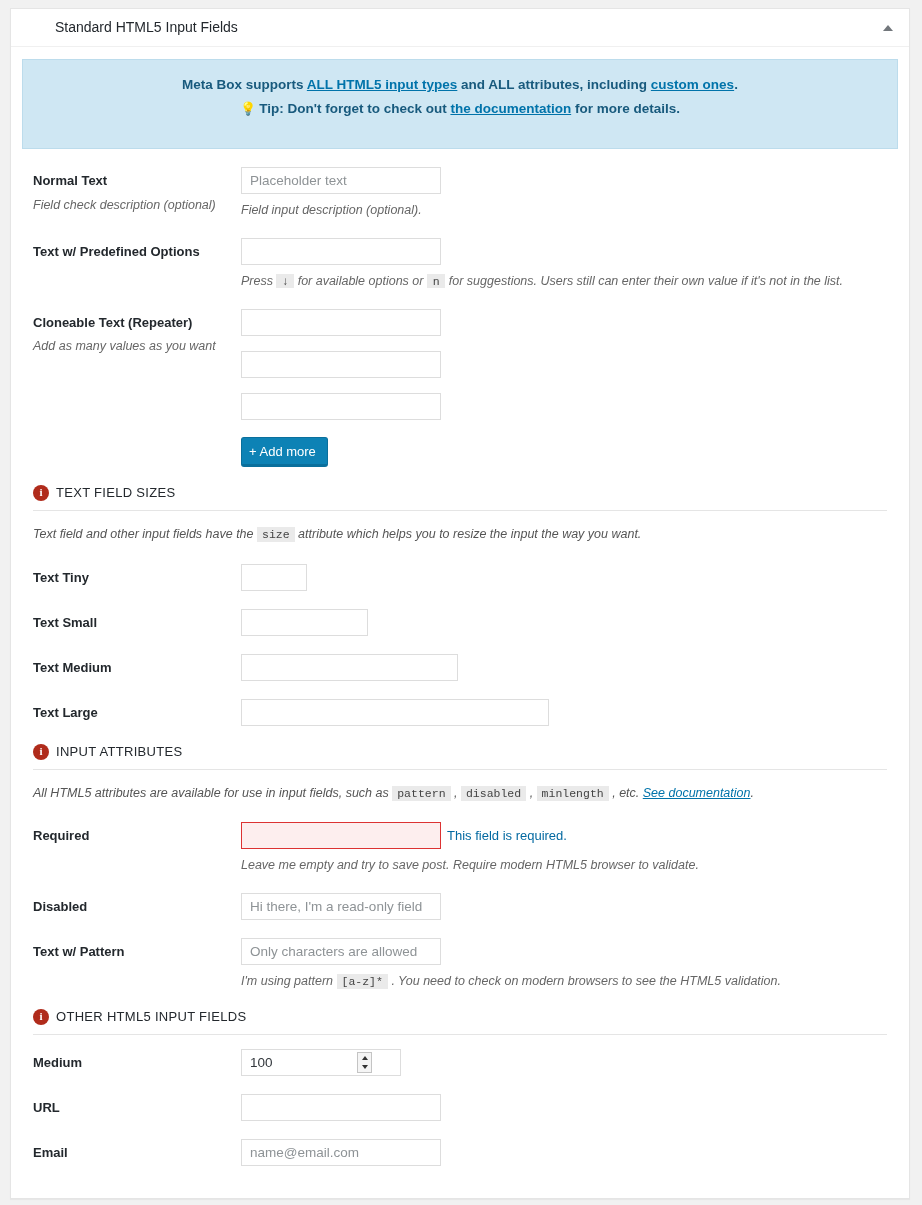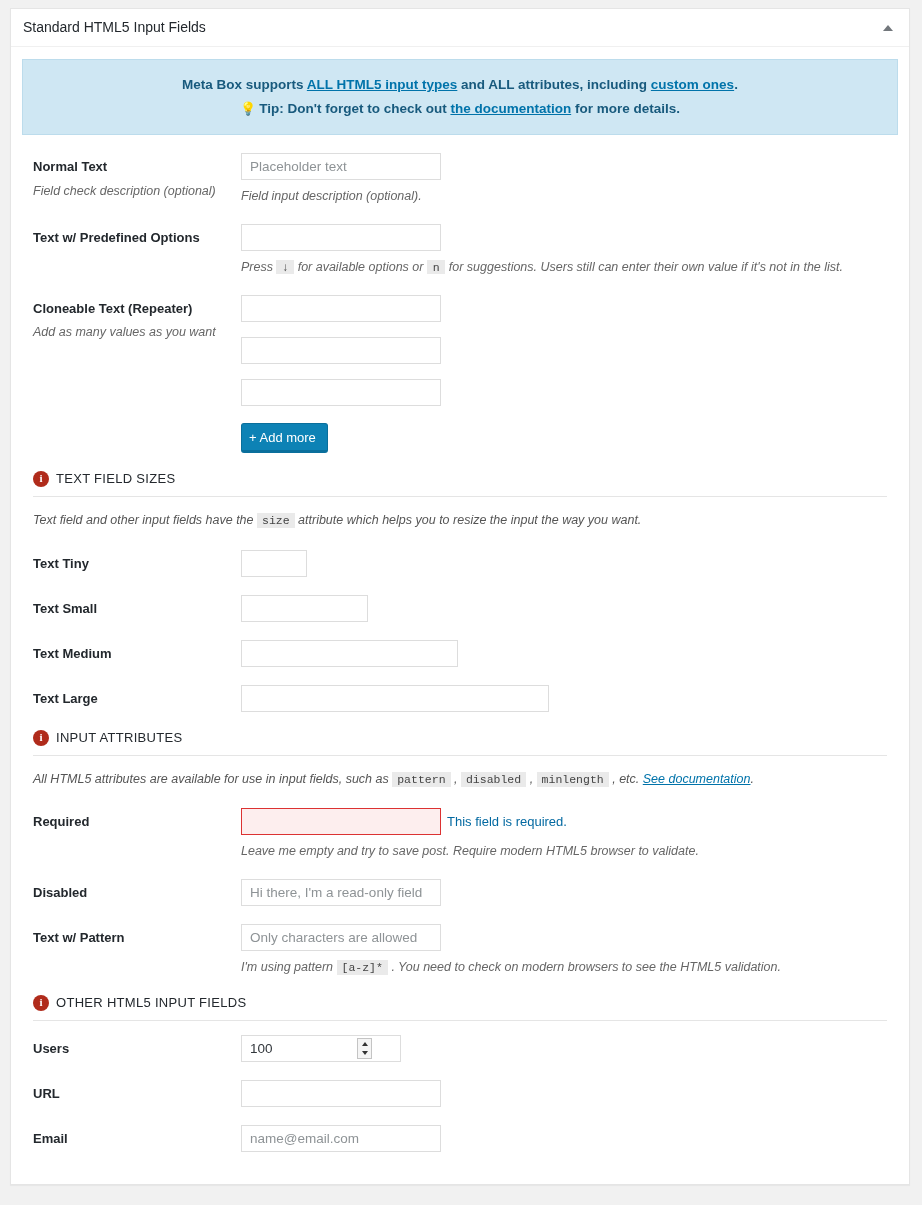--- a/index.html
+++ b/index.html
@@ -35,20 +35,21 @@
     align-items: center;
     padding: 0 12px;
     box-sizing: border-box;
   }
   .postbox-title {
     font-size: 14px;
     font-weight: 400;
     color: #23282d;
     line-height: 1.4;
     padding-left: 0;
+    margin-left: 32px;
   }
   .toggle-indicator {
     position: absolute;
     right: 14px;
     top: 50%;
     transform: translateY(-50%);
     width: 14px;
     height: 14px;
     display: flex;
     align-items: center;
@@ -64,21 +65,21 @@
   }
 
   .postbox-inside {
     padding: 12px 11px 14px 11px;
   }
 
   
   .notice-box {
     background: #cfe7f3;
     border: 1px solid #bcdcec;
-    padding: 13px 10px 14px 10px;
+    padding: 13px 10px 28px 10px;
     box-sizing: border-box;
     text-align: center;
     margin-bottom: 18px;
   }
   .notice-line {
     color: #185a7d;
     font-size: 13.5px;
     font-weight: bold;
     line-height: 1.75;
   }
@@ -483,21 +484,21 @@
     </div>
 
     <div class="section-head">
       <span class="info-icon">i</span>
       <span class="section-title">OTHER HTML5 INPUT FIELDS</span>
     </div>
     <hr class="section-rule">
 
     <div class="field">
       <div class="field-label">
-        <span class="lbl">Users</span>
+        <span class="lbl">Medium</span>
       </div>
       <div class="field-input">
         <span class="number-wrap">
           <input type="text" value="100" style="">
           <span class="spinner">
             <span class="sp">
                 <span class="up-arrow"></span>
               </span>
             <span class="sp">
                 <span class="down-arrow"></span>

